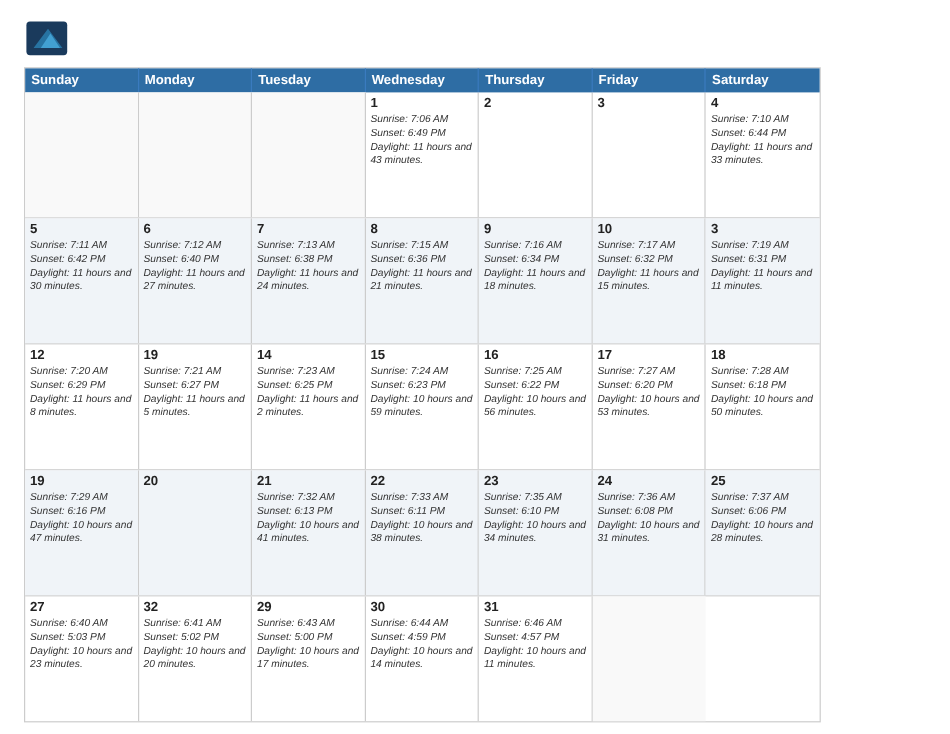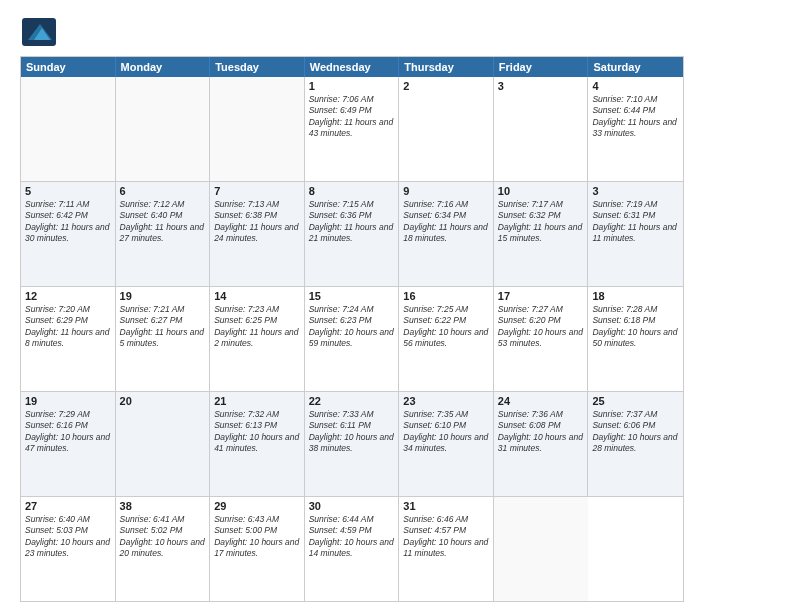--- a/index.html
+++ b/index.html
@@ -244,21 +244,21 @@
             <span class="day-num">25</span>
             <div class="cell-info">Sunrise: 7:37 AM<br>Sunset: 6:06 PM<br>Daylight: 10 hours and 28 minutes.</div>
           </div>
         </div>
         <div class="cal-row">
           <div class="cal-cell">
             <span class="day-num">27</span>
             <div class="cell-info">Sunrise: 6:40 AM<br>Sunset: 5:03 PM<br>Daylight: 10 hours and 23 minutes.</div>
           </div>
           <div class="cal-cell">
-            <span class="day-num">38</span>
+            <span class="day-num">32</span>
             <div class="cell-info">Sunrise: 6:41 AM<br>Sunset: 5:02 PM<br>Daylight: 10 hours and 20 minutes.</div>
           </div>
           <div class="cal-cell">
             <span class="day-num">29</span>
             <div class="cell-info">Sunrise: 6:43 AM<br>Sunset: 5:00 PM<br>Daylight: 10 hours and 17 minutes.</div>
           </div>
           <div class="cal-cell">
             <span class="day-num">30</span>
             <div class="cell-info">Sunrise: 6:44 AM<br>Sunset: 4:59 PM<br>Daylight: 10 hours and 14 minutes.</div>
           </div>

